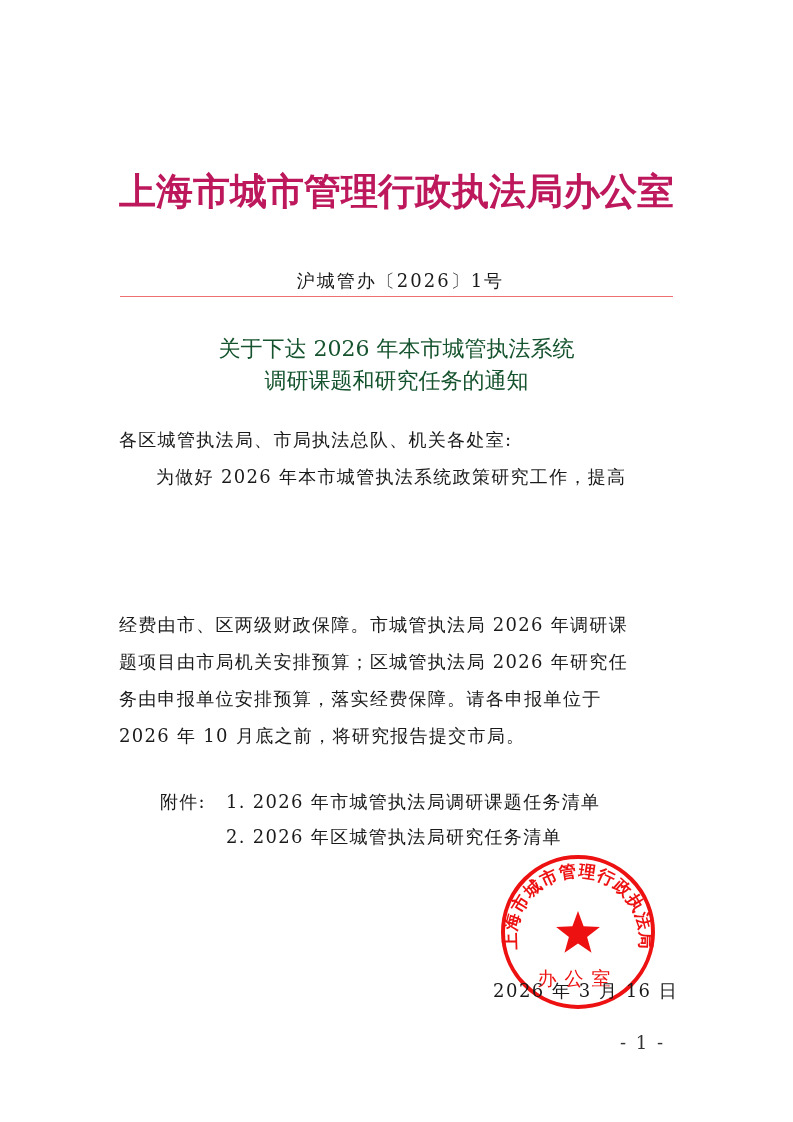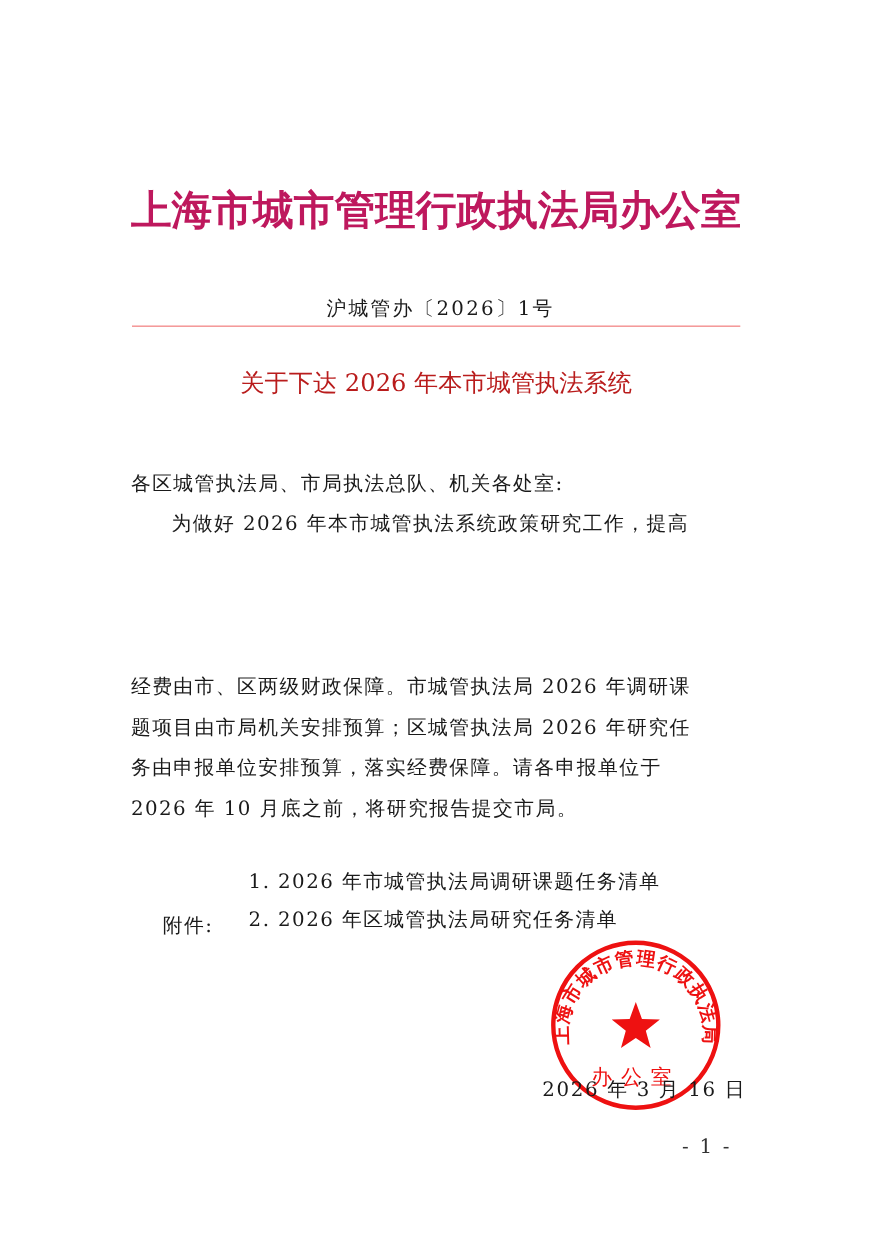--- a/index.html
+++ b/index.html
@@ -43,21 +43,21 @@
     top: 296px;
     height: 1px;
     background: #f07070;
   }
   .doc-title {
     left: 0; width: 793px;
     top: 333px;
     text-align: center;
     font-size: 22px;
     line-height: 32px;
-    color: #b91c1c;
+    color: #14532d;
   }
   .doc-title div { white-space: nowrap; }
 
   .body-text {
     left: 119px;
     width: 556px;
     font-size: 18px;
     letter-spacing: 1.3px;
     color: #1a1a1a;
     white-space: nowrap;
@@ -109,34 +109,35 @@
 <body>
 
 <div class="abs org-header">上海市城市管理行政执法局办公室</div>
 
 <div class="abs doc-number">沪城管办〔2026〕1号</div>
 
 <div class="abs red-rule"></div>
 
 <div class="abs doc-title">
   <div>关于下达 2026 年本市城管执法系统</div>
+  <div>调研课题和研究任务的通知</div>
 </div>
 
 <div class="abs body-text" style="top:421px; height:340px;">
   <div class="line" style="top:0px;">各区城管执法局、市局执法总队、机关各处室:</div>
 
   <div class="line indent" style="top:37px;">为做好 2026 年本市城管执法系统政策研究工作，提高</div>
 
   <div class="line" style="top:185px;">经费由市、区两级财政保障。市城管执法局 2026 年调研课</div>
   <div class="line" style="top:222px;">题项目由市局机关安排预算；区城管执法局 2026 年研究任</div>
   <div class="line" style="top:259px;">务由申报单位安排预算，落实经费保障。请各申报单位于</div>
   <div class="line" style="top:296px;">2026 年 10 月底之前，将研究报告提交市局。</div>
 </div>
 
-<div class="abs attach" style="left:148px; top:787px;margin-top:40px;">附件:</div>
+<div class="abs attach" style="left:160px; top:787px;">附件:</div>
 <div class="abs attach" style="left:226px; top:787px;">1. 2026 年市城管执法局调研课题任务清单</div>
 <div class="abs attach" style="left:226px; top:822px;">2. 2026 年区城管执法局研究任务清单</div>
 
 <div class="abs seal">
   <svg width="160" height="158" viewBox="0 0 160 158" xmlns="http://www.w3.org/2000/svg">
     <defs>
       <path id="sealArc" d="M 27 118 A 62 62 0 1 1 133 118"></path>
     </defs>
     <circle cx="80" cy="79" r="75" fill="none" stroke="#ee1111" stroke-width="4"></circle>
     <text font-family="DejaVu Serif, Liberation Serif, serif" font-size="17" font-weight="bold" fill="#ee1111" letter-spacing="1">

